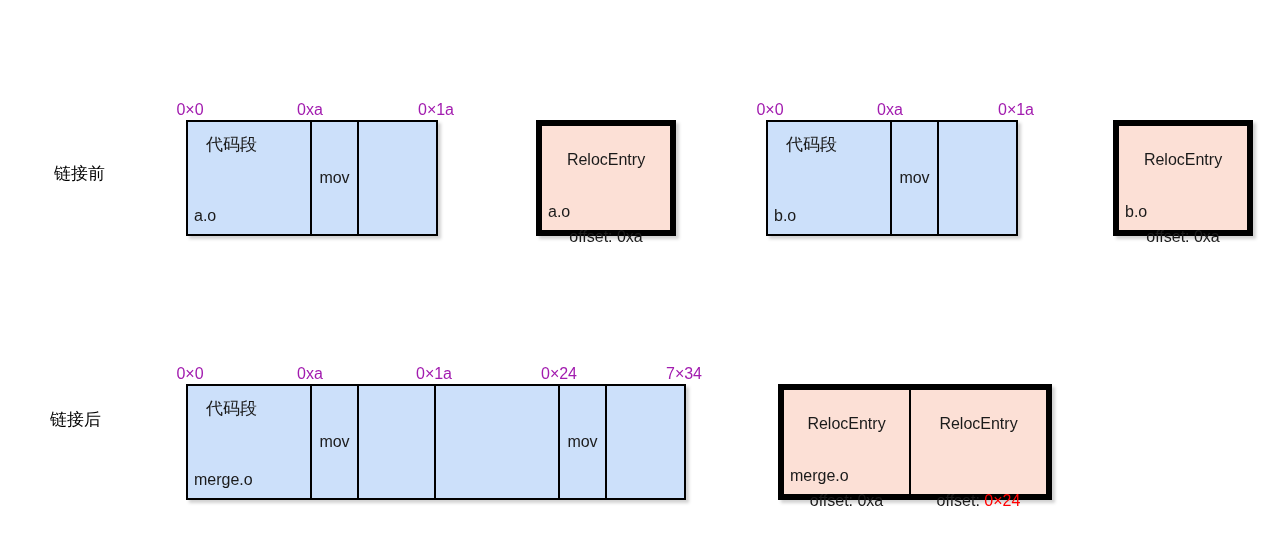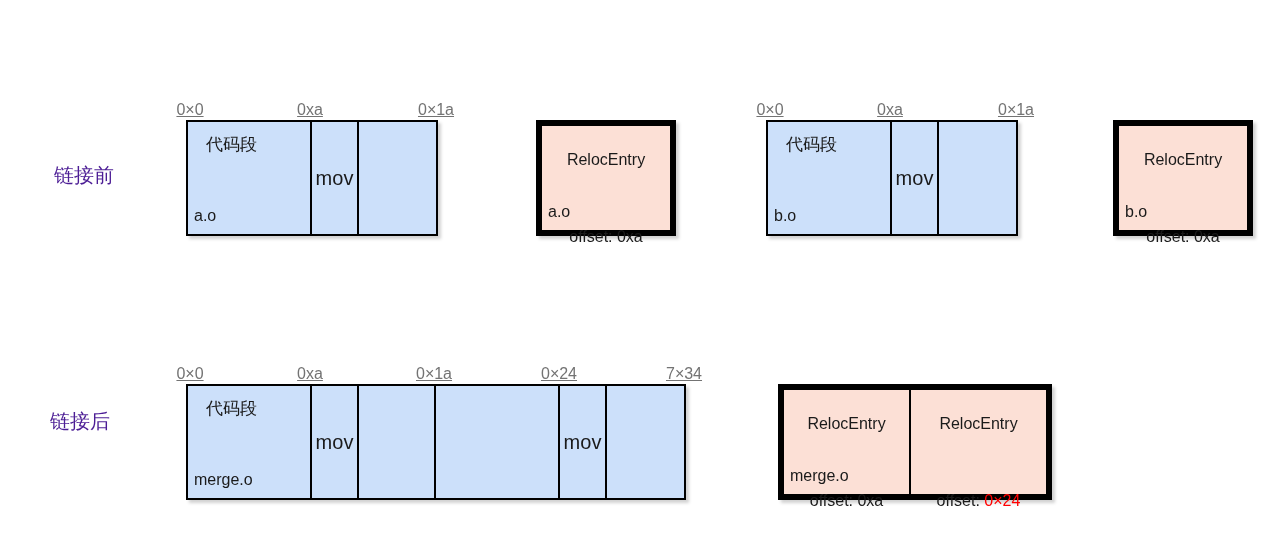--- a/index.html
+++ b/index.html
@@ -16,35 +16,34 @@
     overflow: hidden;
   }
   .canvas {
     position: absolute;
     inset: 0;
   }
 
   
   .row-label {
     position: absolute;
-    font-size: 20px;
-    line-height: 1;
-    color: #4c1d95;
+    font-size: 17px;
+    line-height: 1;
+    color: #000000;
     white-space: nowrap;
   }
 
   
   .tick {
     position: absolute;
     font-size: 16px;
     line-height: 1;
-    color: #737373;
+    color: #a21caf;
     white-space: nowrap;
     transform: translateX(-50%);
-    text-decoration: underline;
   }
 
   
   .segbar {
     position: absolute;
     display: flex;
     box-sizing: border-box;
     border: 2px solid #000000;
     background: #cce0fa;
     box-shadow: 3px 3px 3px rgba(0,0,0,0.18);
@@ -74,21 +73,21 @@
     left: 6px;
     font-size: 16px;
     line-height: 1;
     white-space: nowrap;
   }
   .cell-mov {
     position: absolute;
     top: 50%;
     left: 50%;
     transform: translate(-50%, -50%);
-    font-size: 20px;
+    font-size: 16px;
     line-height: 1;
     white-space: nowrap;
   }
 
   
   .relocgroup {
     position: absolute;
     display: flex;
     box-sizing: border-box;
     border: 6px solid #000000;

